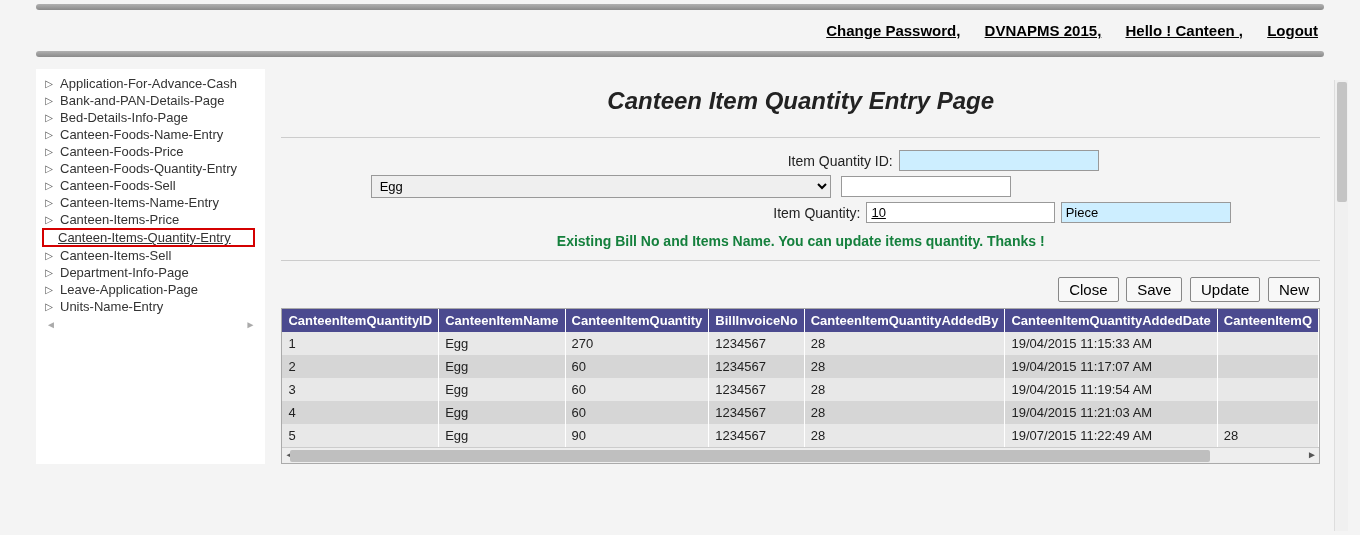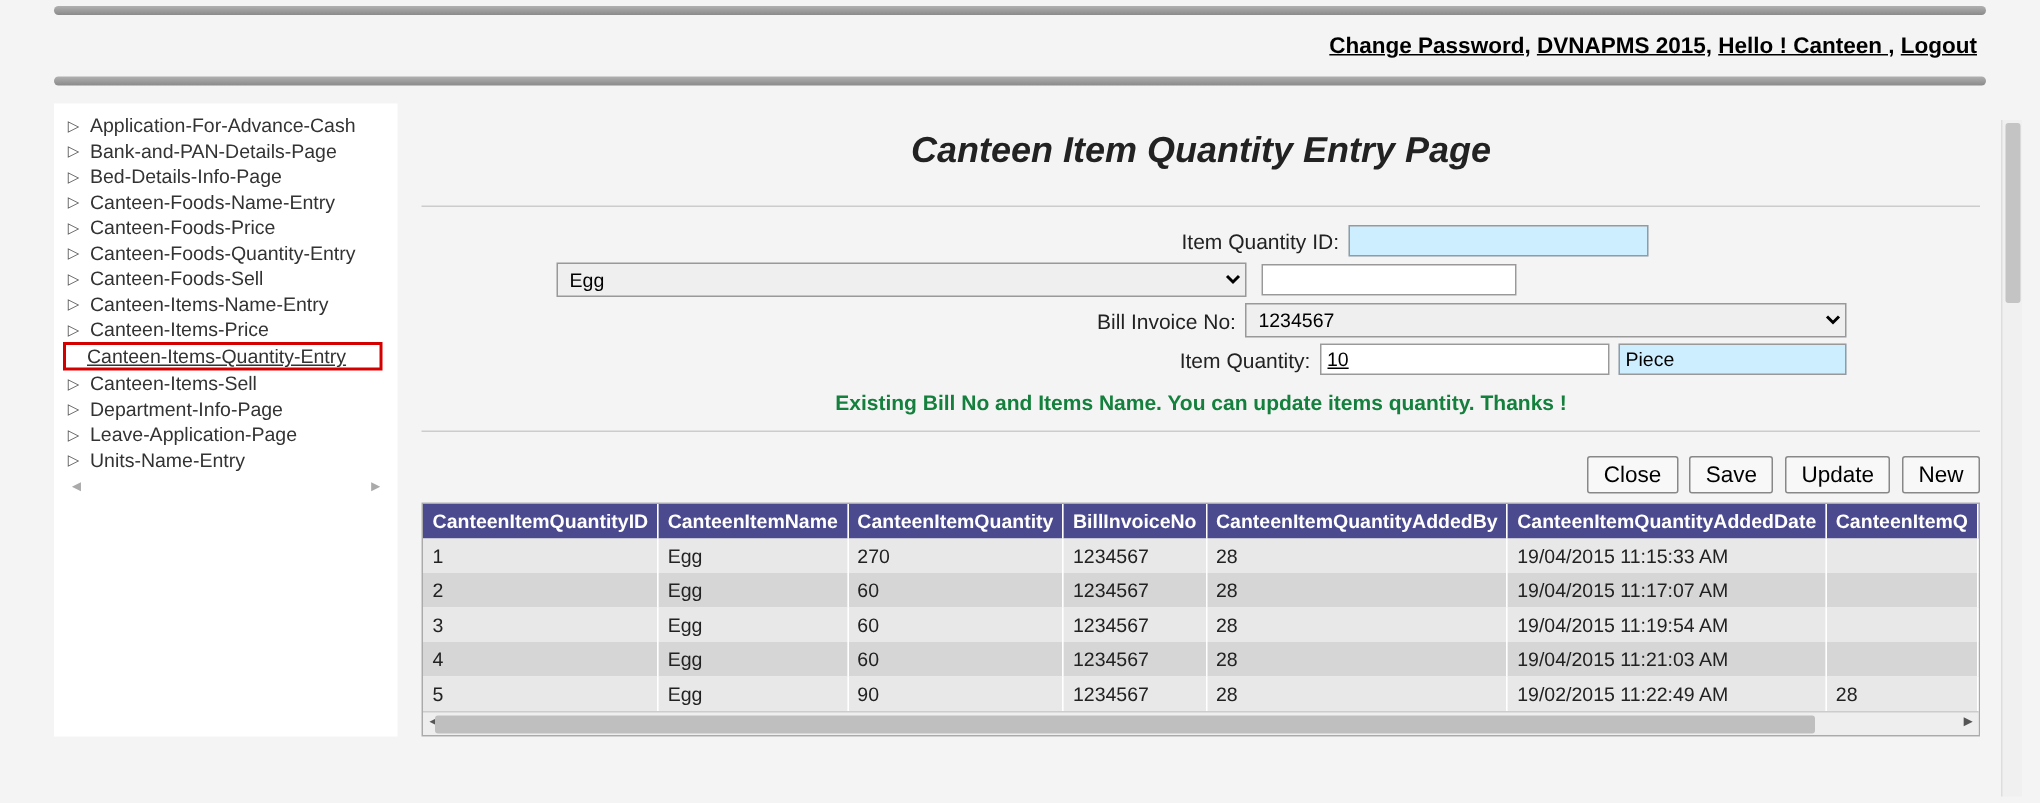--- a/index.html
+++ b/index.html
@@ -25,20 +25,21 @@
 }
 .top-links {
   text-align: right;
   padding: 8px 42px 8px 0;
   font-size: 15px;
   font-weight: bold;
 }
 .top-links a {
   color: #000;
   text-decoration: underline;
+  margin-left: 20px;
 }
 .body-wrap {
   display: flex;
   padding: 8px 20px 0 36px;
 }
 .sidebar {
   width: 250px;
   background: #fff;
   padding: 6px 10px 10px 8px;
   min-height: 230px;
@@ -108,21 +109,21 @@
 .form-row input, .form-row select {
   font-size: 13px;
   padding: 2px 4px;
   border: 1px solid #999;
 }
 .input-qid   { width: 200px; background: #cdeeff; border:1px solid #3a5aa8; }
 .sel-item    { width: 460px; }
 .input-extra { width: 170px; margin-left:10px;}
 .sel-bill    { width: 460px; }
 .input-qty   { width: 200px; text-decoration: underline; }
-.input-unit  { width: 152px; margin-left: 6px; background: #cdeeff; border:1px solid #3a5aa8; font-style: normal; }
+.input-unit  { width: 170px; margin-left: 6px; background: #cdeeff; border:1px solid #3a5aa8; font-style: normal; }
 .status-msg {
   text-align: center;
   color: #15803d;
   font-weight: bold;
   padding: 8px 0 10px 0;
   font-size: 14px;
 }
 .btn-bar {
   text-align: right;
   padding: 6px 0;
@@ -276,26 +277,20 @@
       <div class="form">
         <div class="form-row">
           <label>Item Quantity ID:</label>
           <input class="input-qid" type="text" value="" style="">
         </div>
         <div class="form-row">
           <select class="sel-item">
             <option>Egg</option>
           </select>
           <input class="input-extra" type="text" value="" style="">
-        </div>
-        <div class="form-row">
-          <label>Bill Invoice No:</label>
-          <select class="sel-bill">
-            <option>1234567</option>
-          </select>
         </div>
         <div class="form-row">
           <label>Item Quantity:</label>
           <input class="input-qty" type="text" value="10" style="">
           <input class="input-unit" type="text" value="Piece" style="">
         </div>
 
         <div class="status-msg">Existing Bill No and Items Name. You can update items quantity. Thanks !</div>
       </div>
 
@@ -357,21 +352,21 @@
                 <td>28</td>
                 <td>19/04/2015 11:21:03 AM</td>
                 <td></td>
               </tr>
               <tr>
                 <td>5</td>
                 <td>Egg</td>
                 <td>90</td>
                 <td>1234567</td>
                 <td>28</td>
-                <td>19/02/2015 11:22:49 AM</td>
+                <td>19/07/2015 11:22:49 AM</td>
                 <td>28</td>
               </tr>
             </tbody>
         </table>
         <div class="hscroll">
           <span class="ar-l">◄</span>
           <div class="thumb"></div>
           <span class="ar-r">►</span>
         </div>
       </div>

